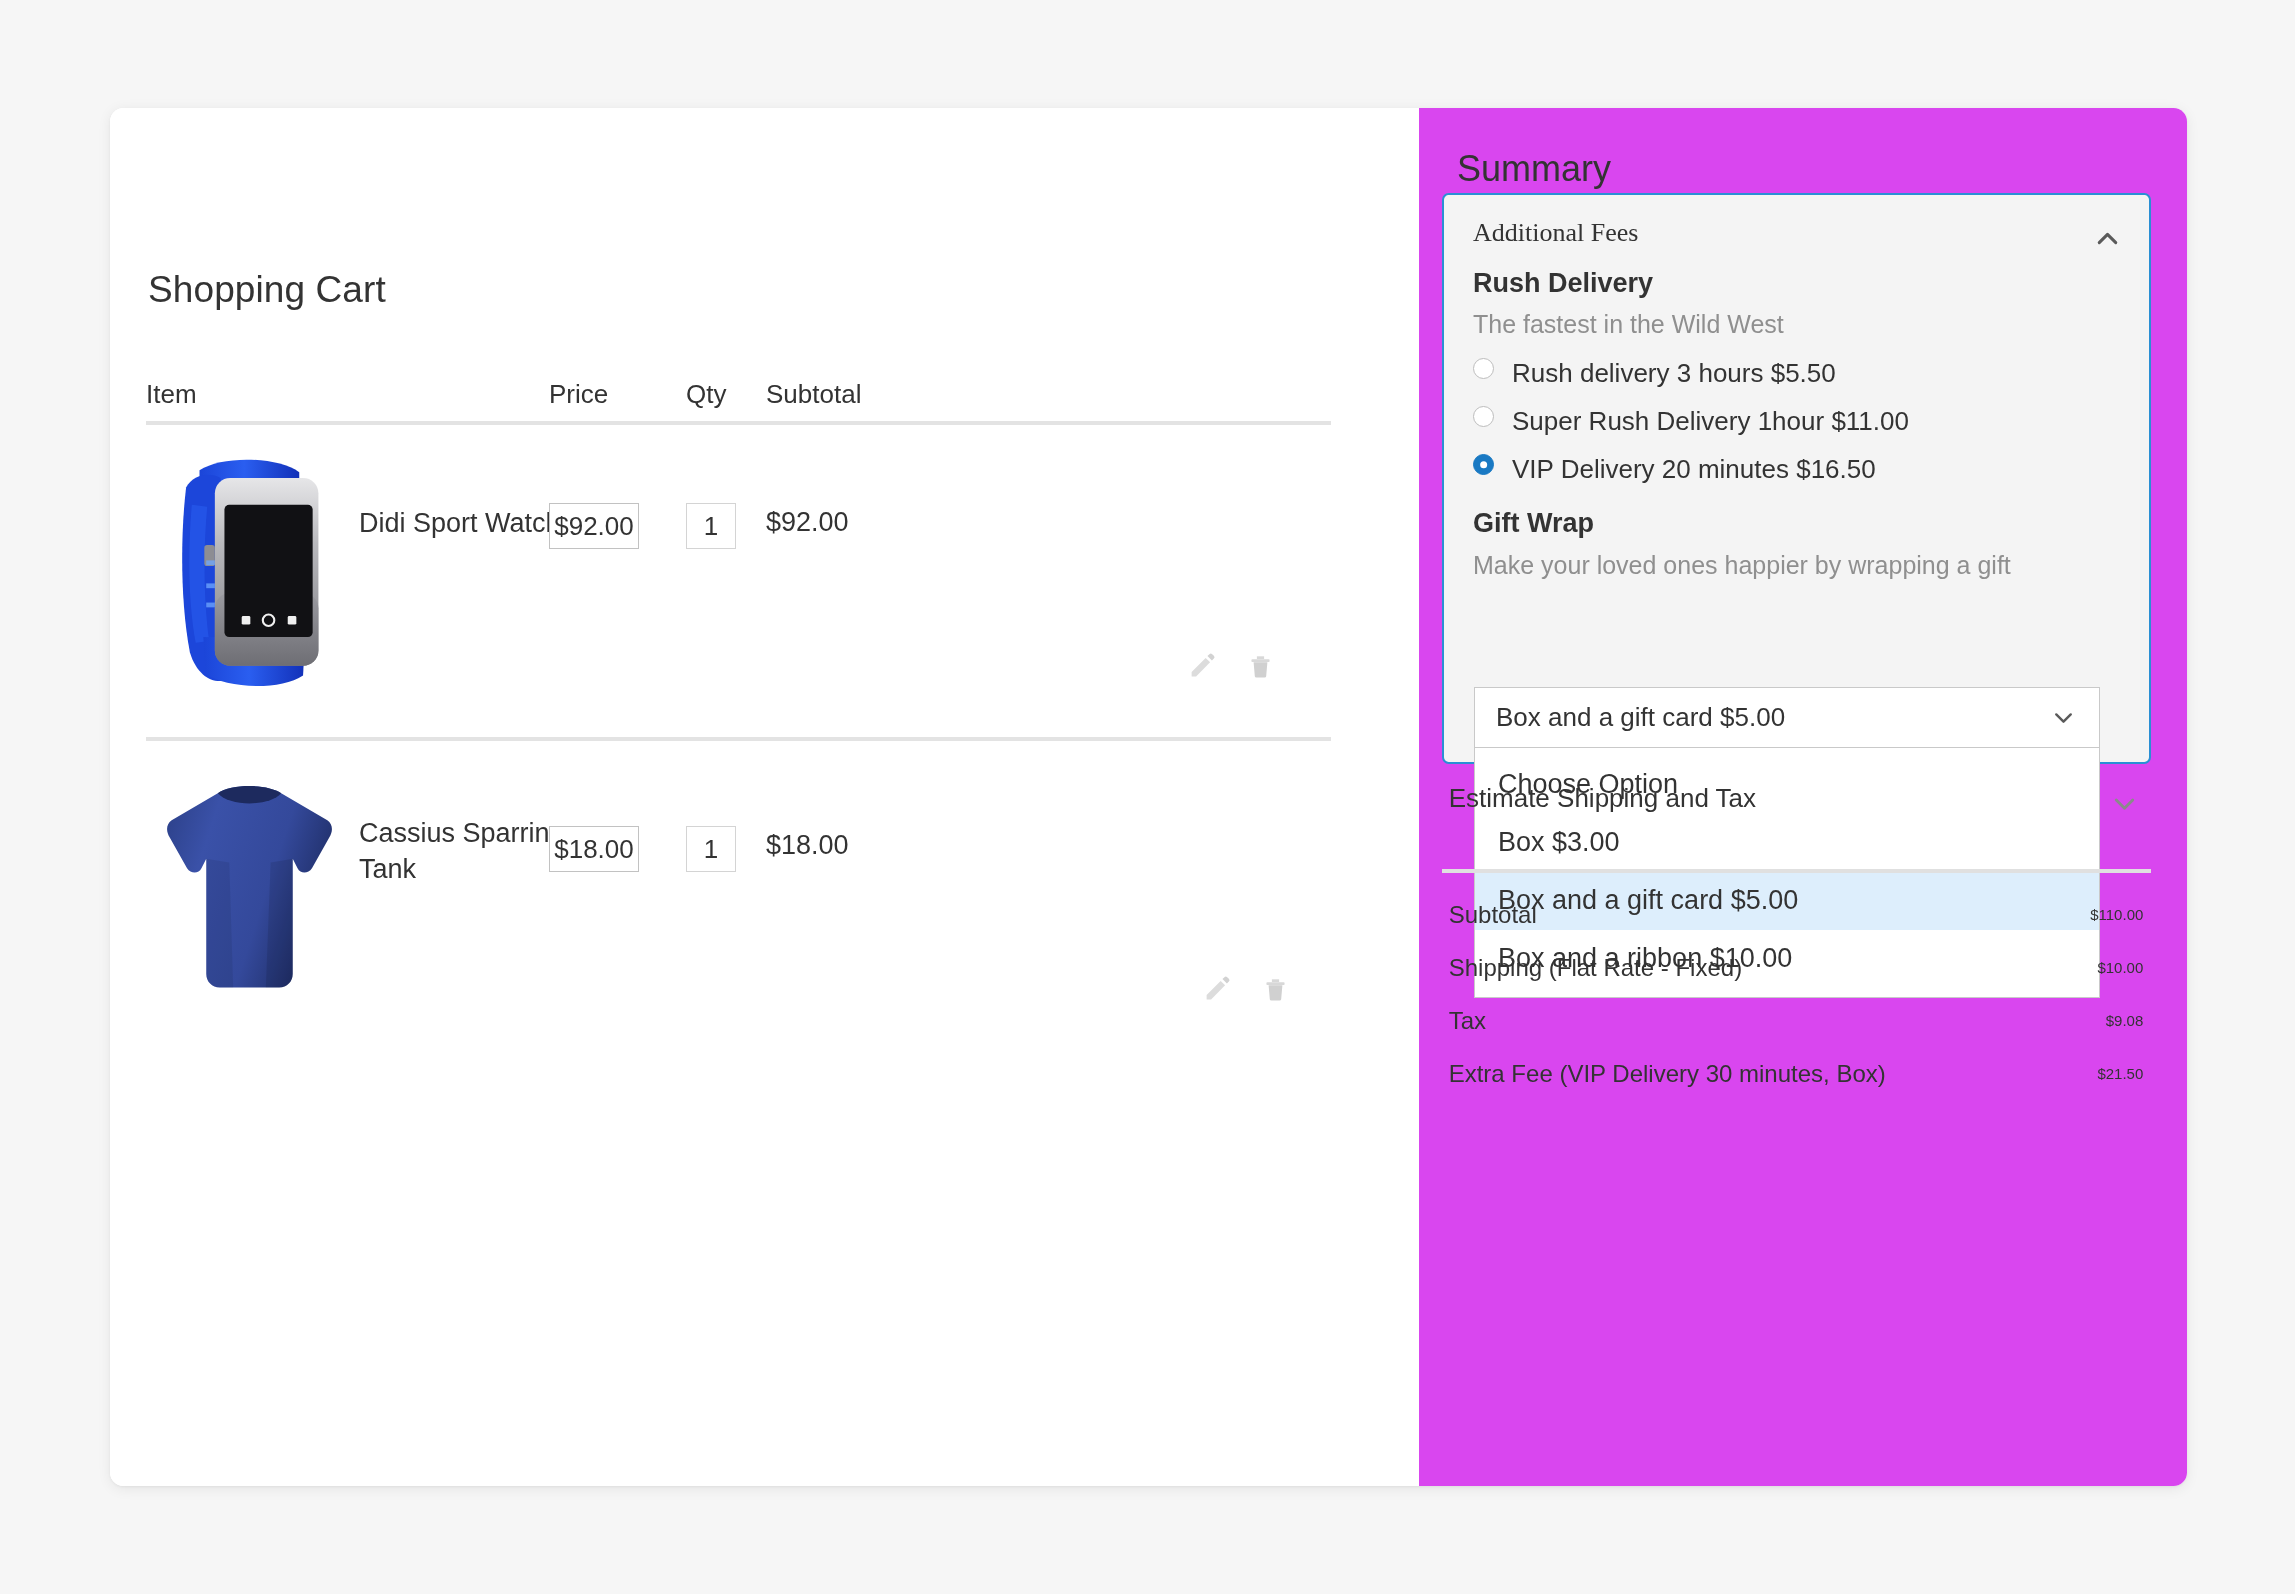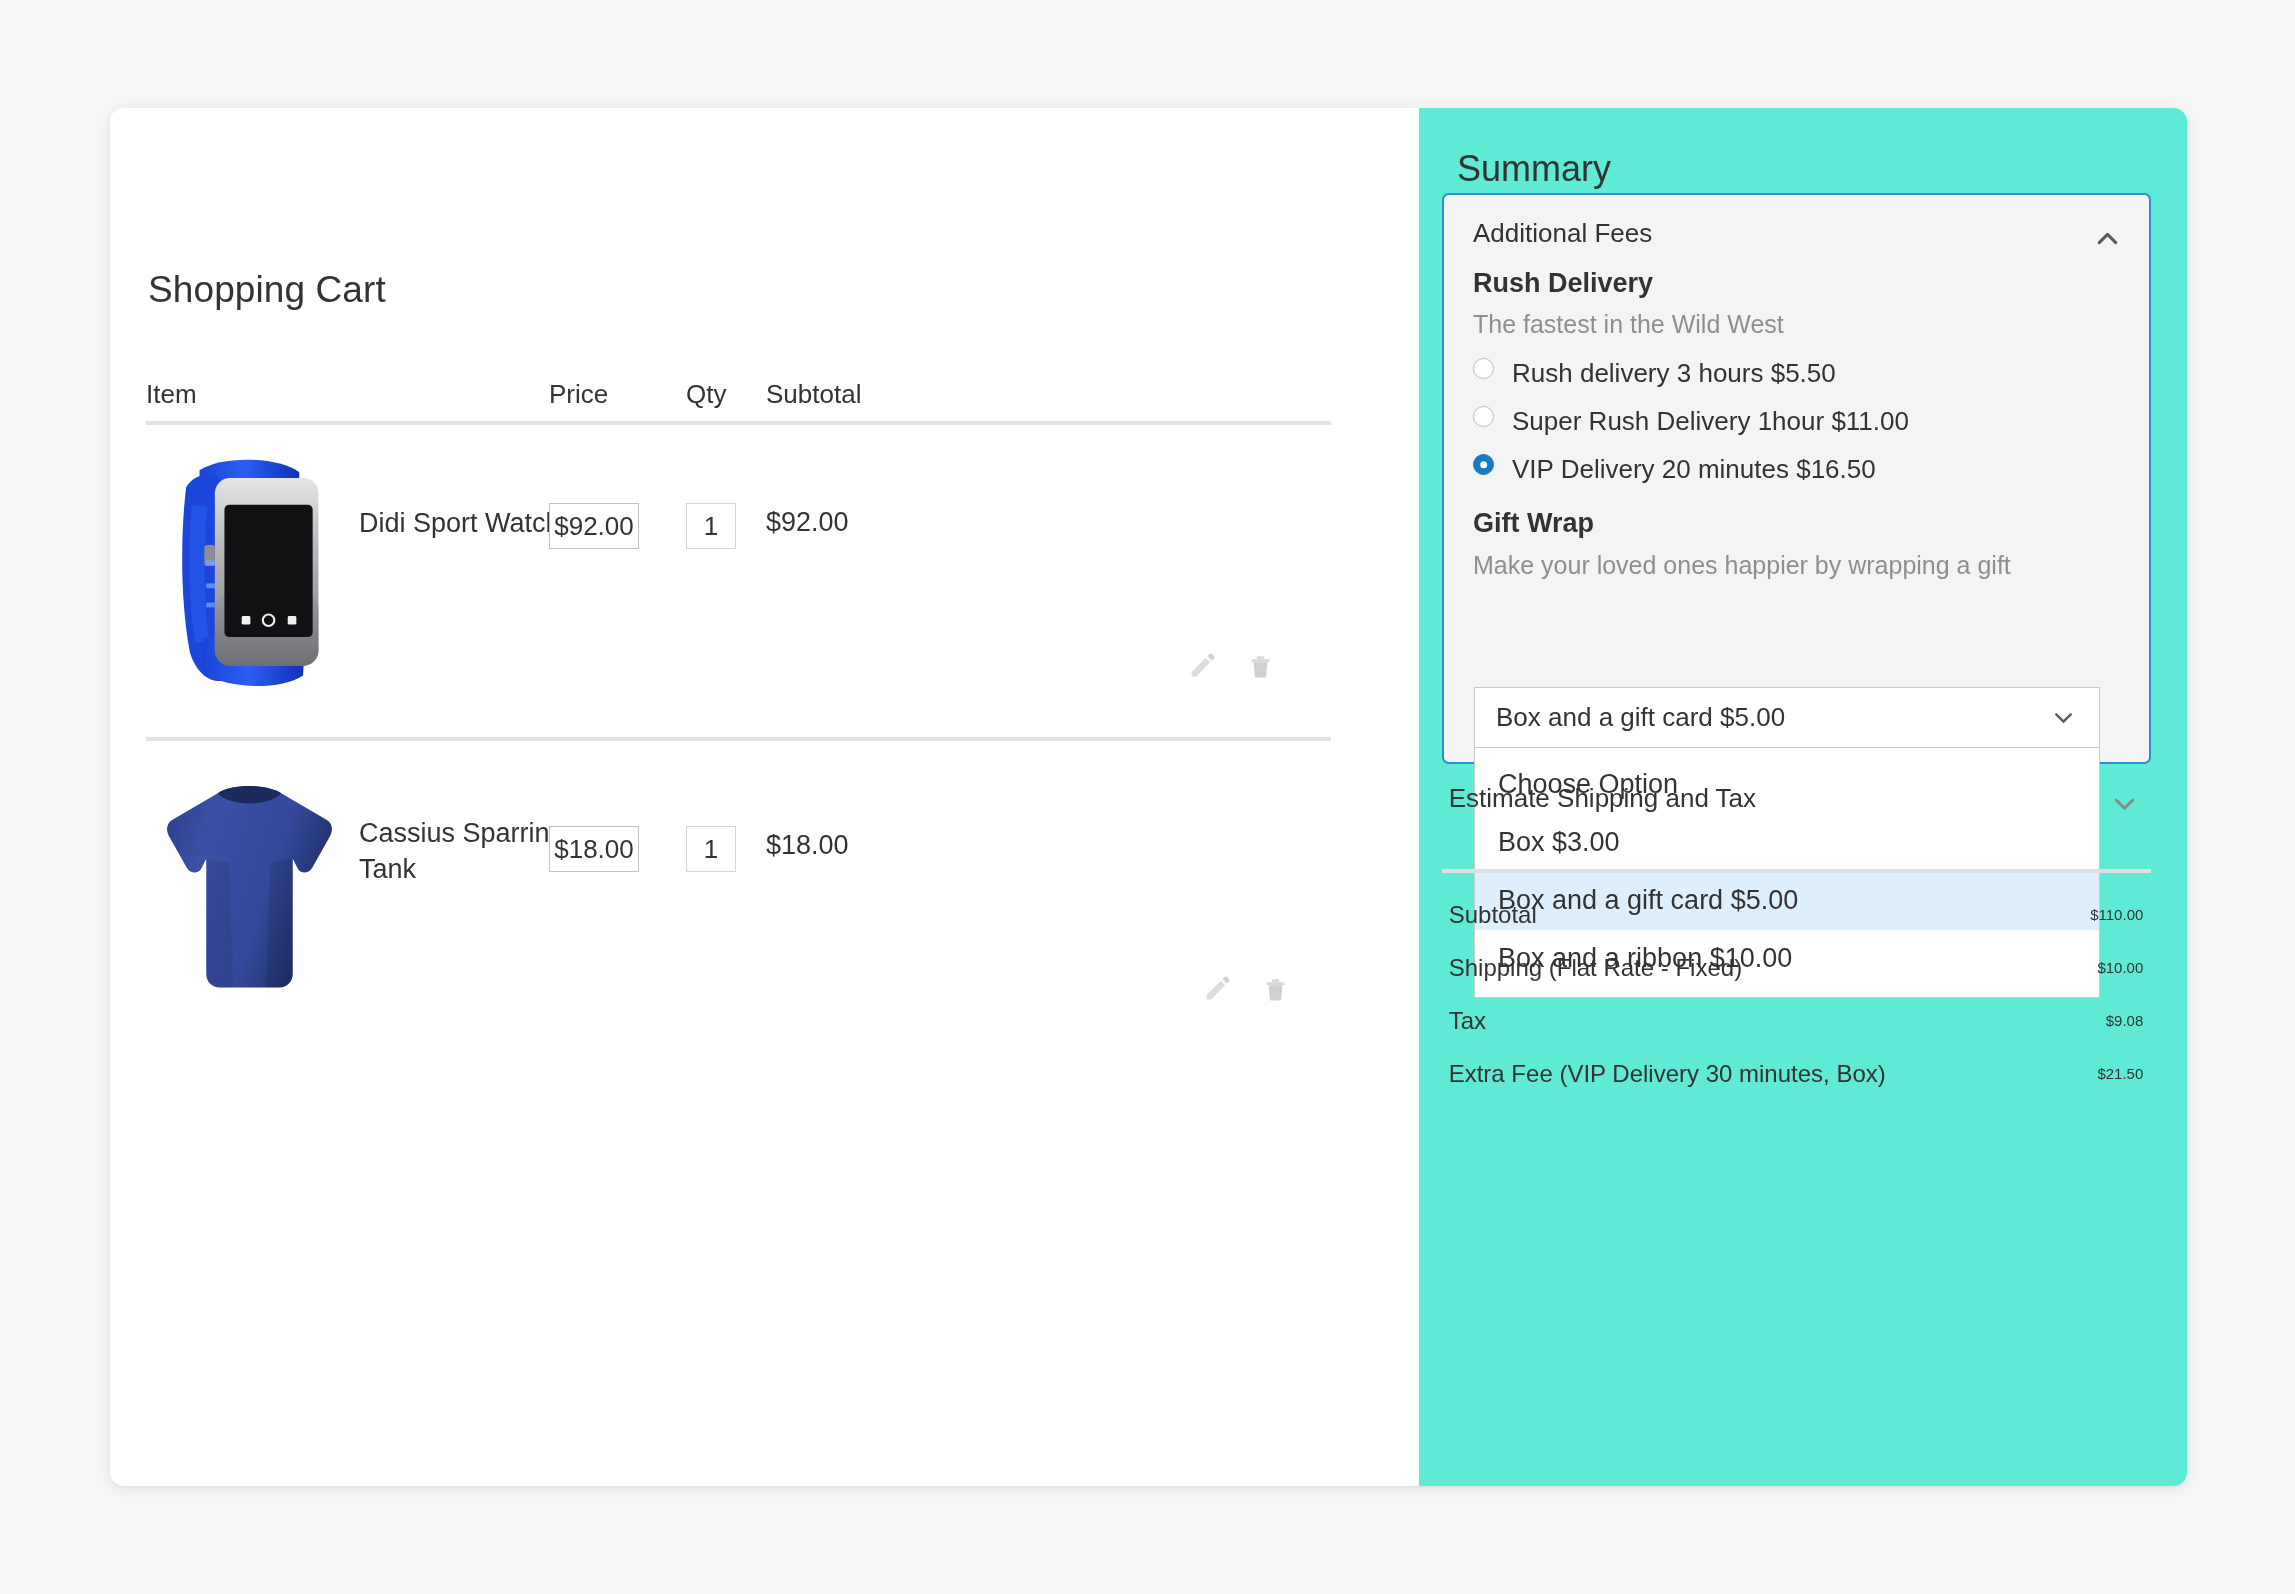--- a/index.html
+++ b/index.html
@@ -77,40 +77,40 @@
   .subtotal-val {
     position: absolute; font-size: 27px; color: #333333;
   }
 
   .row-actions { position: absolute; display: flex; gap: 29px; align-items: center; }
   .act-icon { width: 29px; height: 31px; display:block; opacity: 1; }
 
   
   .summary-pane {
     position: relative; width: 768px; height: 100%;
-    background: #5eead4;
+    background: #d946ef;
   }
 
   .summary-title {
     position: absolute; left: 38px; top: 40px;
     font-size: 36px; font-weight: 400; color: #333333;
   }
 
   
   .fees-block {
     position: absolute; left: 23px; top: 85px;
     width: 709px; height: 571px;
     border: 2.9px solid #2a8fd4;
     border-radius: 6.7px;
     background: #f4f4f4;
   }
 
   .fees-head {
     position: absolute; left: 29px; top: 23px;
-    font-size: 26px; color: #333333;
+    font-size: 26px; color: #333333; font-family: Liberation Serif, serif;
   }
   .chev {
     position: absolute; width: 33px; height: 33px;
   }
   .fees-chev { right: 25px; top: 27px; }
 
   .blk-title {
     position: absolute; font-size: 27px; font-weight: 700; color: #333333;
   }
   .blk-sub {

